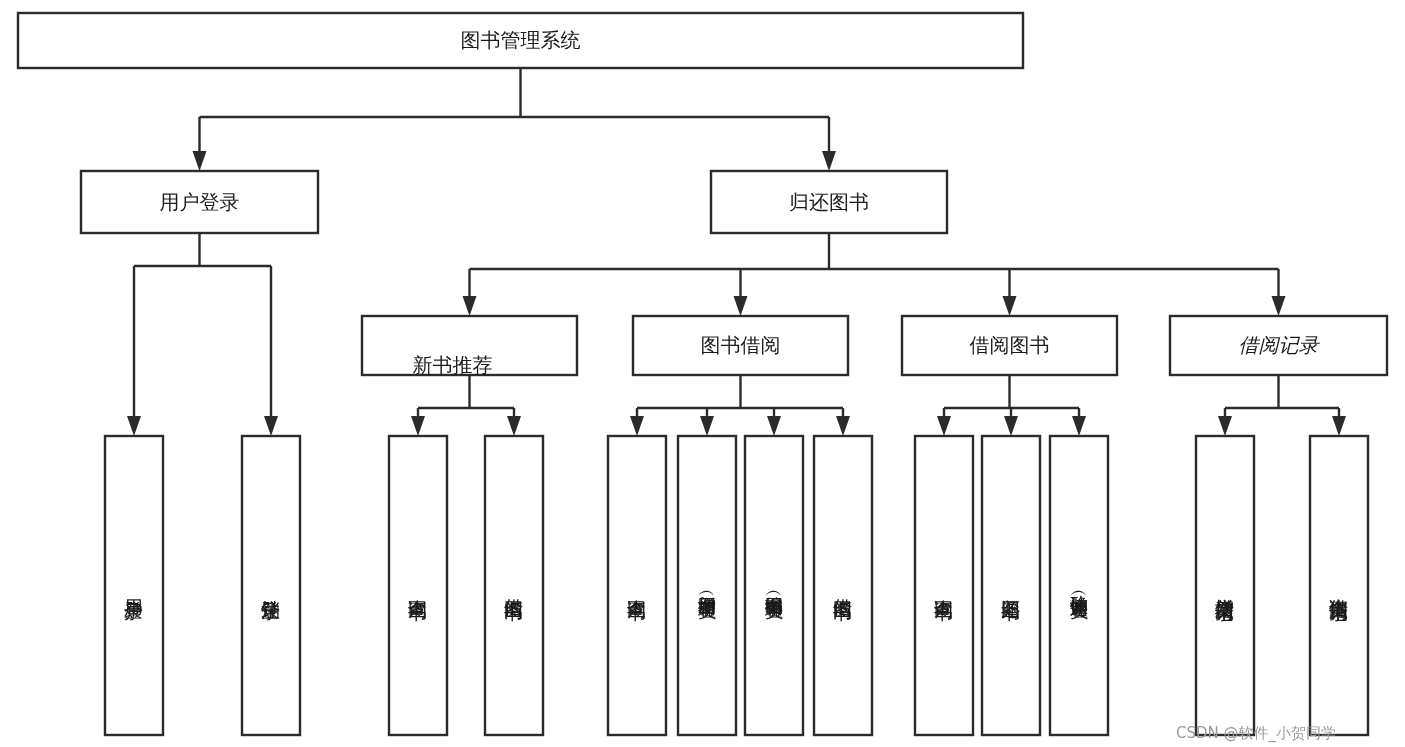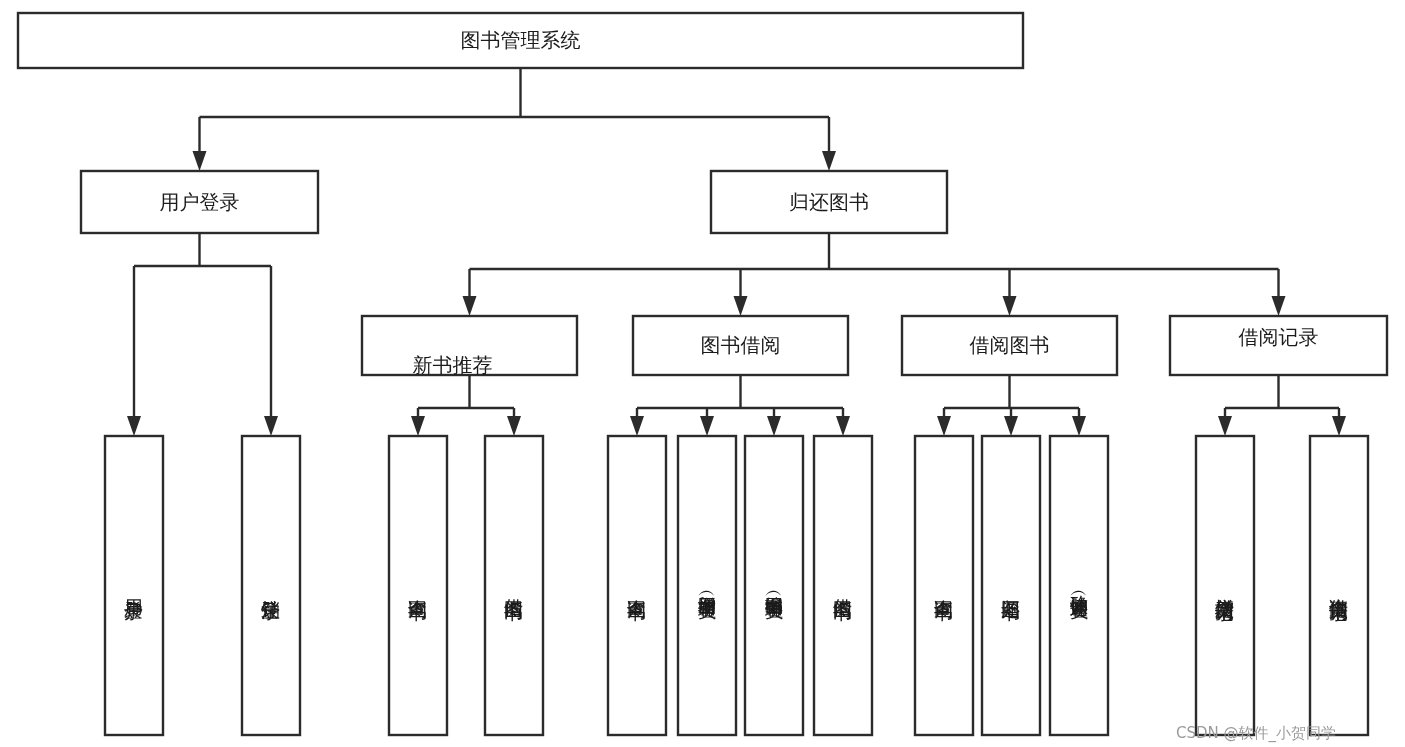--- a/index.html
+++ b/index.html
@@ -175,21 +175,21 @@
       </div>
       <div class="hlabel-wrap" style="left: 345px; top: 316px; width: 215px; height: 59px; margin-top: 20px;">
         <span class="hlabel-text">新书推荐</span>
       </div>
       <div class="hlabel-wrap" style="left: 633px; top: 316px; width: 215px; height: 59px; border-radius: 8px;">
         <span class="hlabel-text">图书借阅</span>
       </div>
       <div class="hlabel-wrap" style="left: 902px; top: 316px; width: 215px; height: 59px;">
         <span class="hlabel-text">借阅图书</span>
       </div>
-      <div class="hlabel-wrap" style="left: 1170px; top: 308px; width: 217px; height: 59px;">
+      <div class="hlabel-wrap" style="left: 1170px; top: 316px; width: 217px; height: 59px; font-style: italic;">
         <span class="hlabel-text">借阅记录</span>
       </div>
       <div class="vlabel-wrap" style="left: 105px; top: 436px; width: 58px; height: 299px;">
         <span class="vlabel-text">用户登录</span>
       </div>
       <div class="vlabel-wrap" style="left: 242px; top: 436px; width: 58px; height: 299px;">
         <span class="vlabel-text">注销登录</span>
       </div>
       <div class="vlabel-wrap" style="left: 389px; top: 436px; width: 58px; height: 299px;">
         <span class="vlabel-text">查询图书</span>

